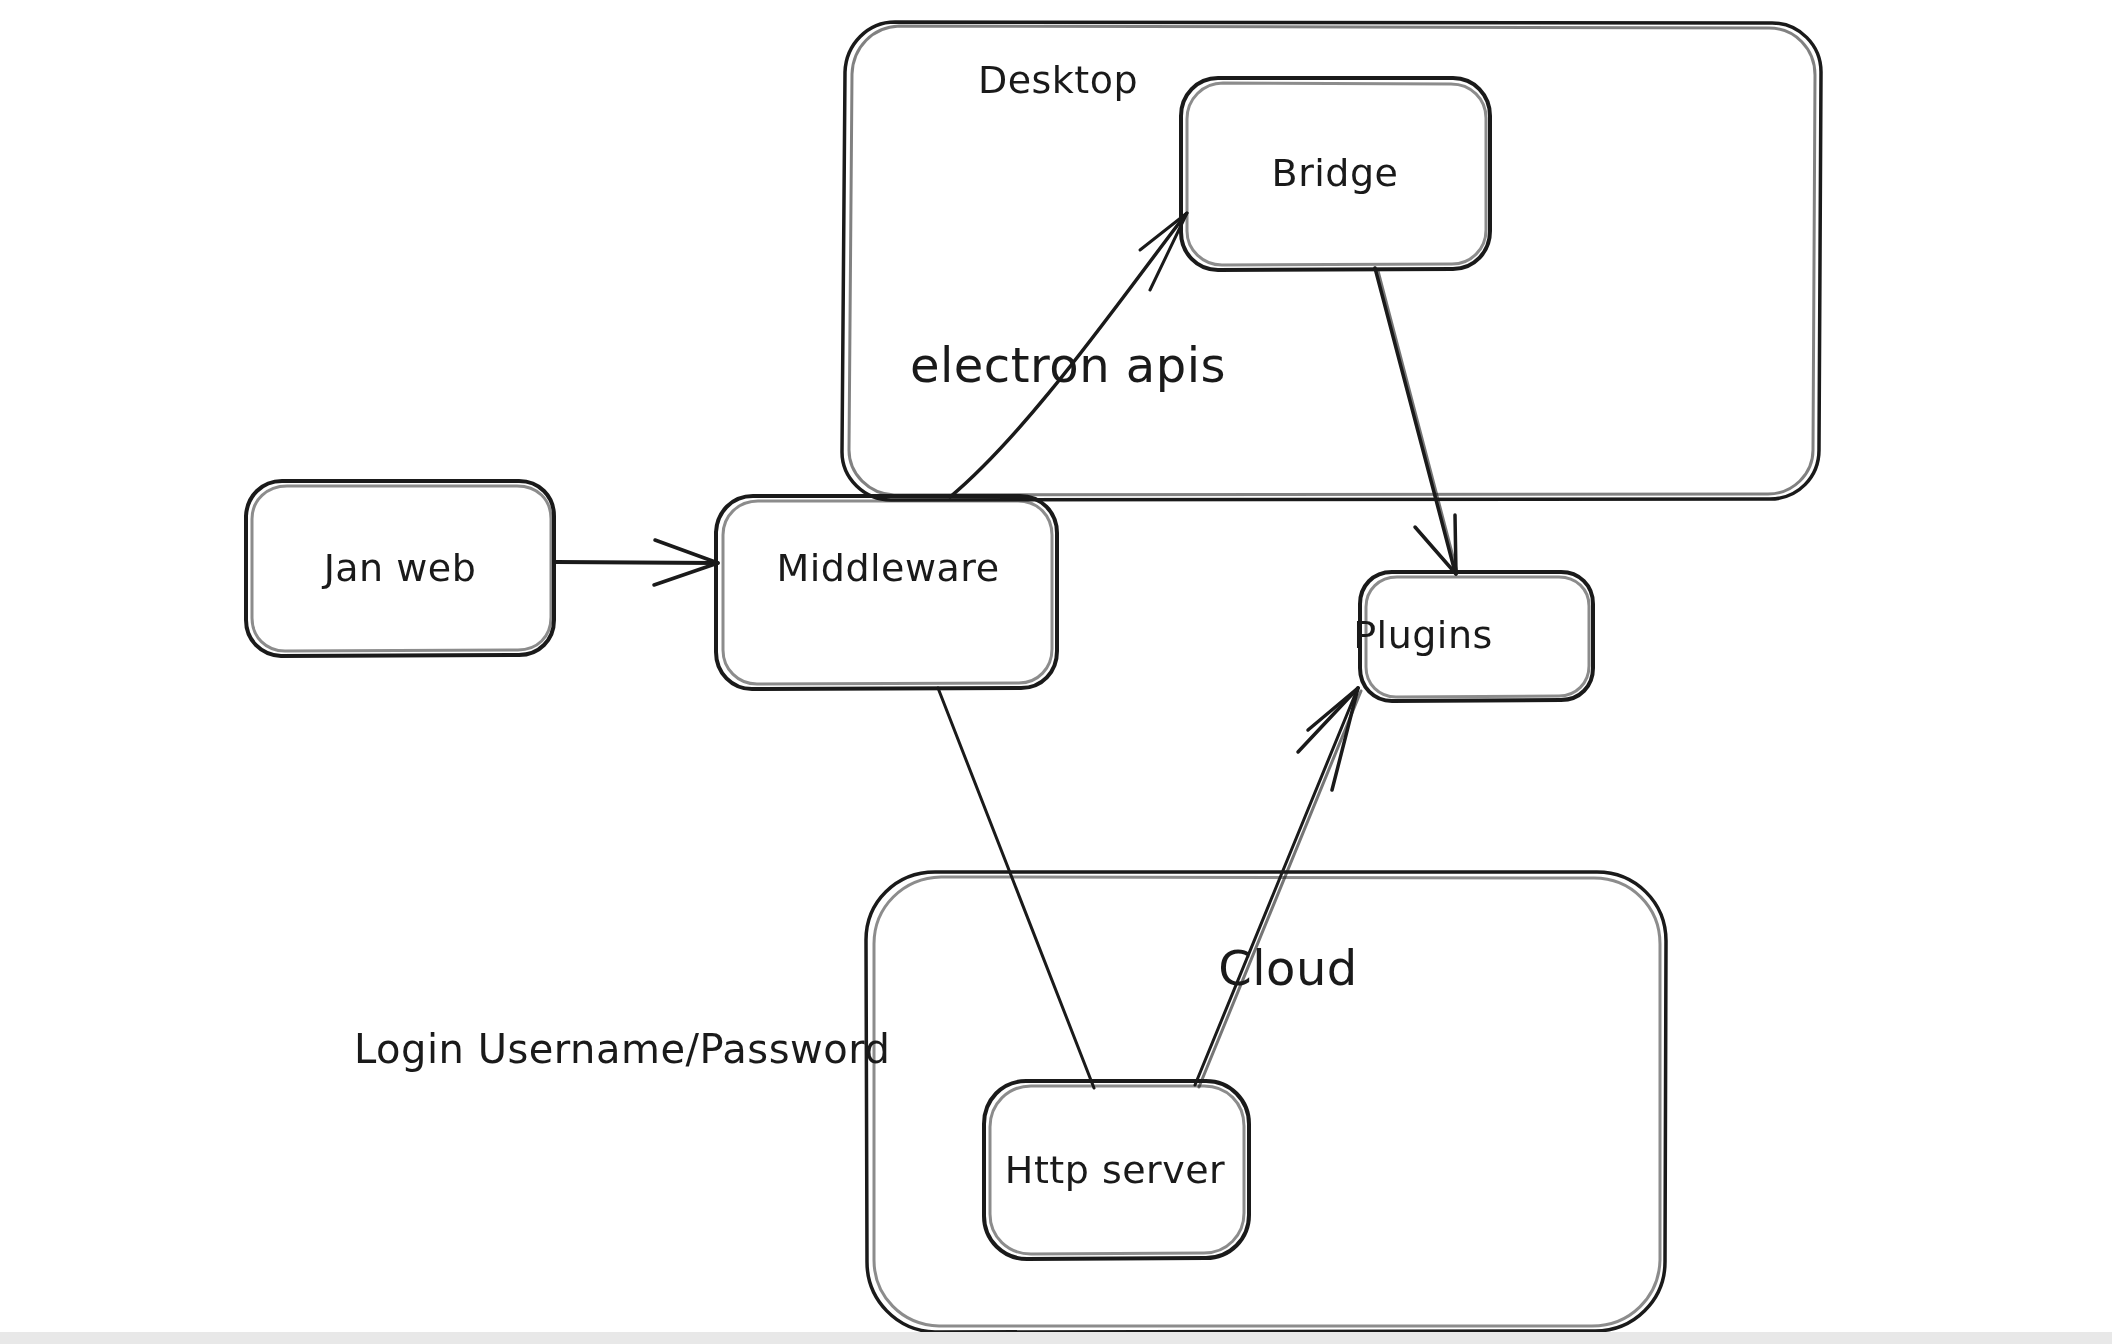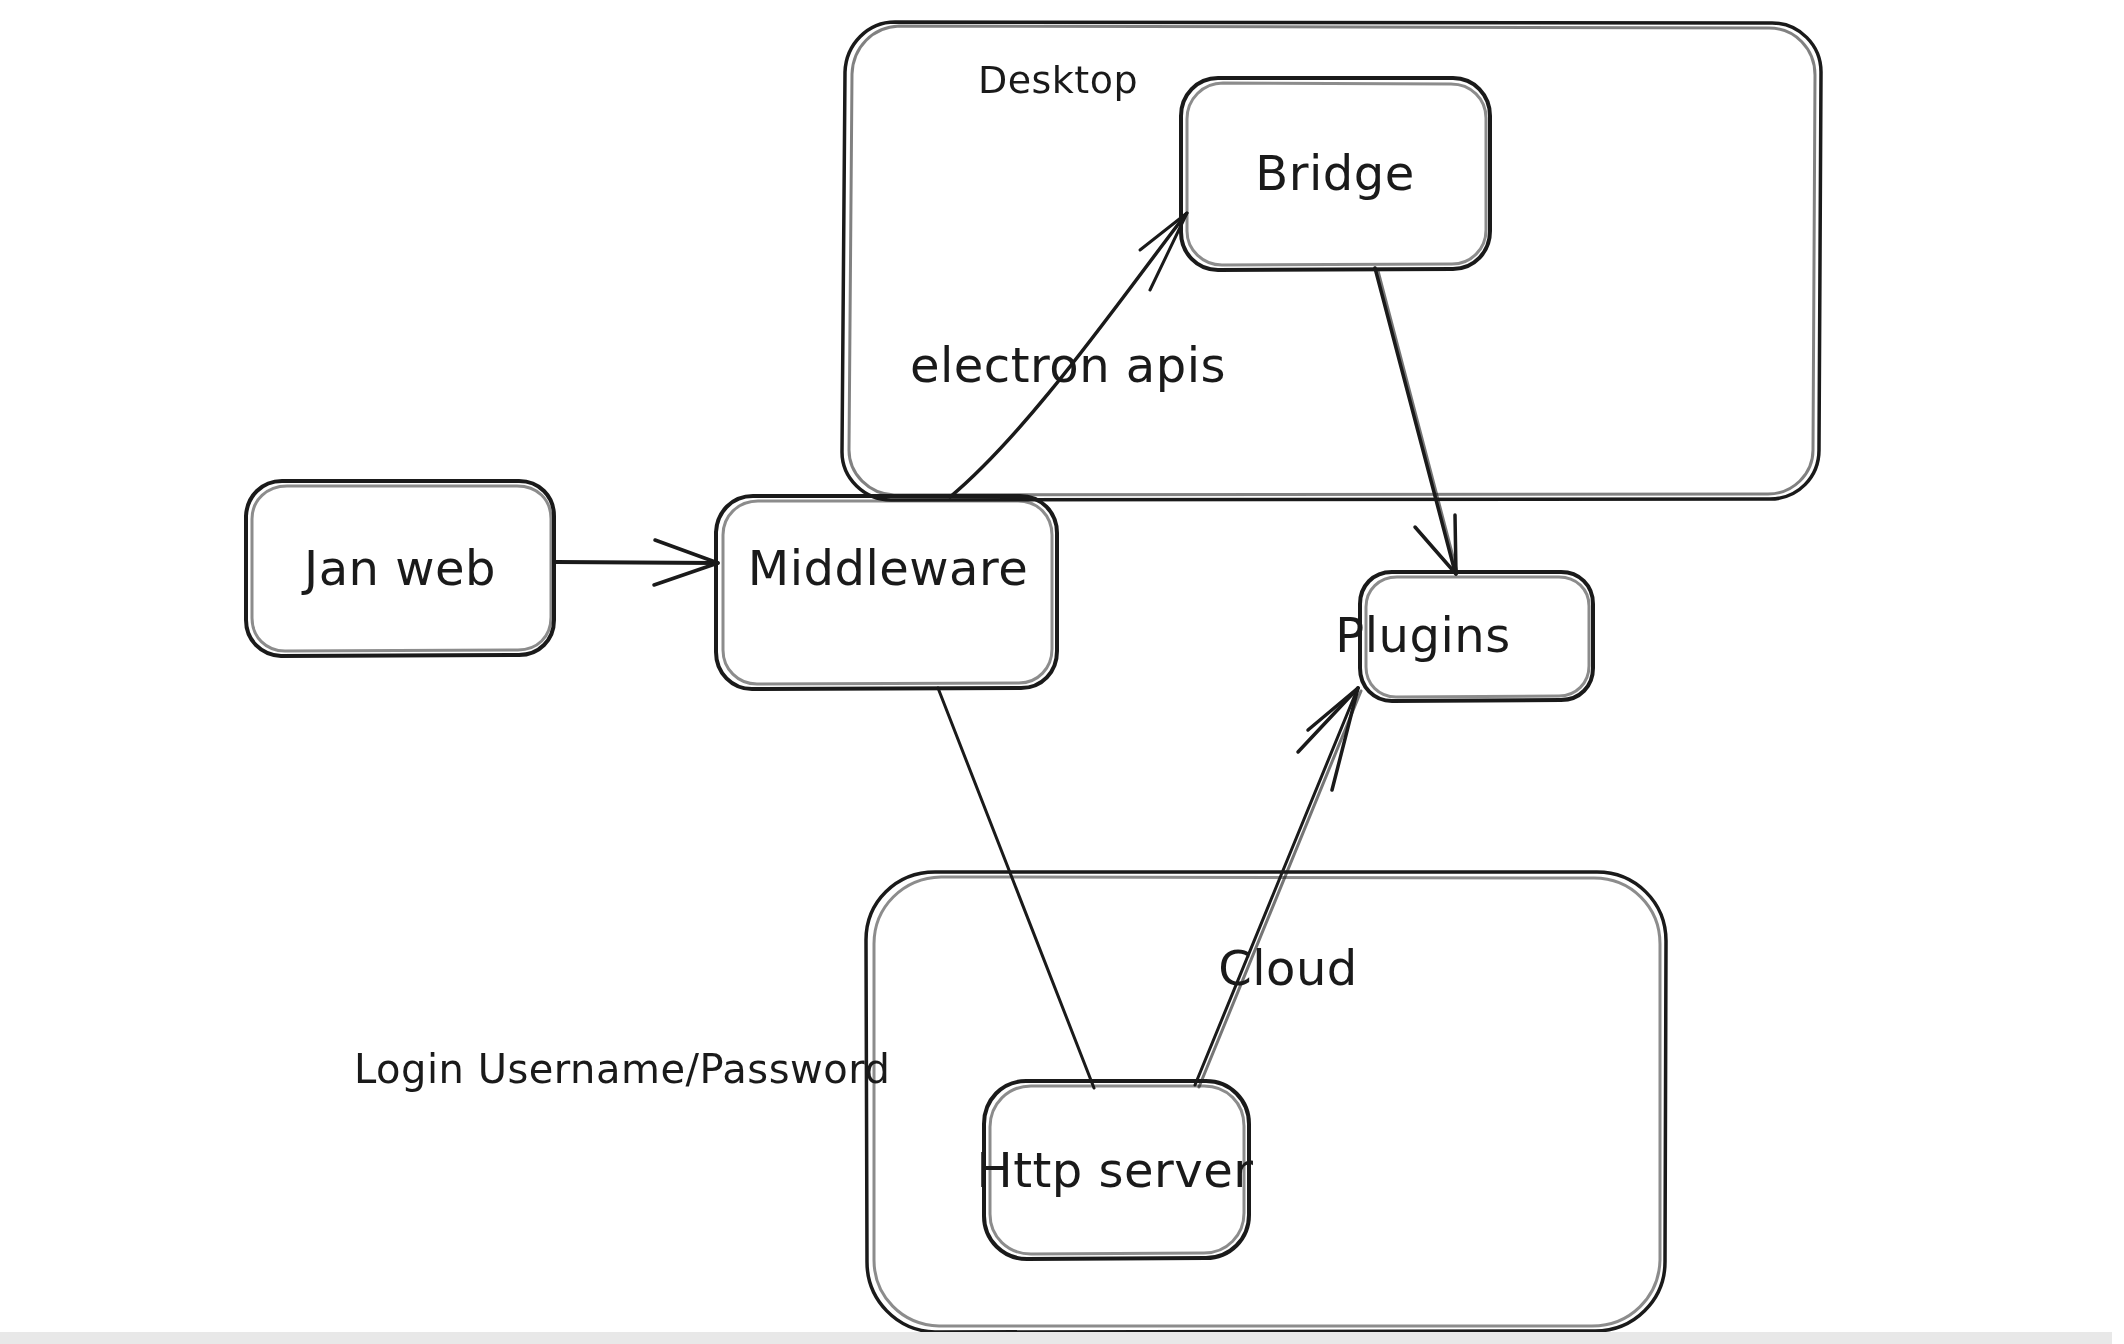--- a/index.html
+++ b/index.html
@@ -26,21 +26,21 @@
   .label {
     position: absolute;
     color: #1a1a1a;
     font-family: "DejaVu Sans", sans-serif;
     white-space: nowrap;
     font-weight: 400;
     letter-spacing: 0.5px;
     user-select: none;
   }
   .node-label {
-    font-size: 48px;
+    font-size: 38px;
     transform: translate(-50%, -50%);
     text-align: center;
   }
   .group-label {
     font-size: 38px;
     transform: translate(-50%, -50%);
   }
   .edge-label {
     font-size: 48px;
     transform: translate(-50%, -50%);
@@ -277,17 +277,17 @@
   <div class="label node-label" style="left:1423px; top:635px;">Plugins</div>
 
   <div class="label node-label" style="left:1115px; top:1170px;">Http server</div>
 
   <div class="label edge-label" style="left:1068px; top:365px;">electron apis</div>
 
 
   <div class="label edge-label" style="left:1288px; top:968px;text-align:right;">Cloud</div>
 
 
-  <div class="label note-line" style="left:354px; top:1026px;margin-top:20px;">Login Username/Password</div>
+  <div class="label note-line" style="left:354px; top:1026px;">Login Username/Password</div>
 
   <div class="bottombar"></div>
 
 </div>
 
 </body></html>

